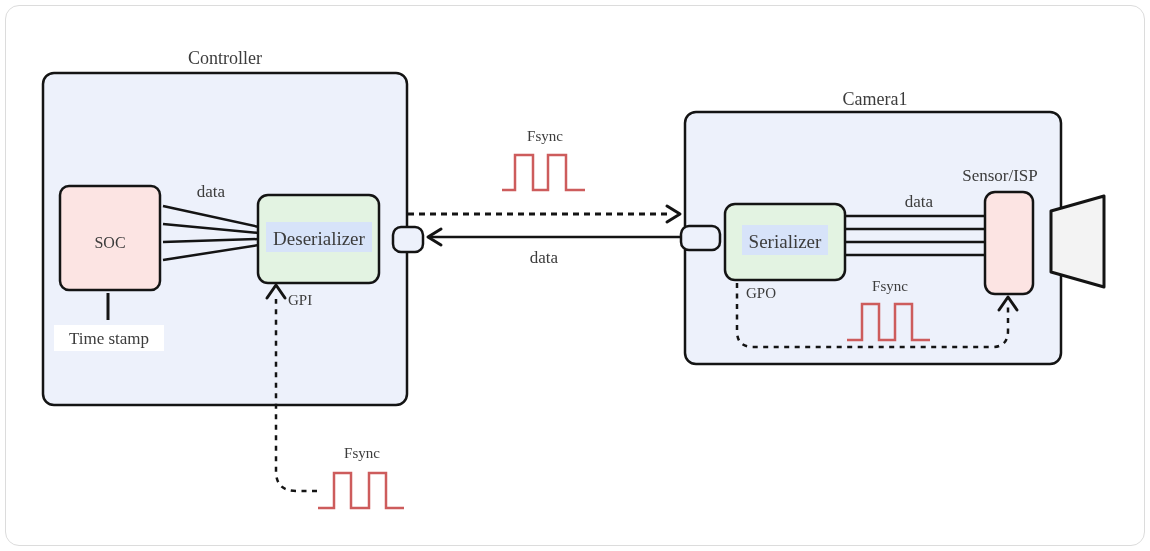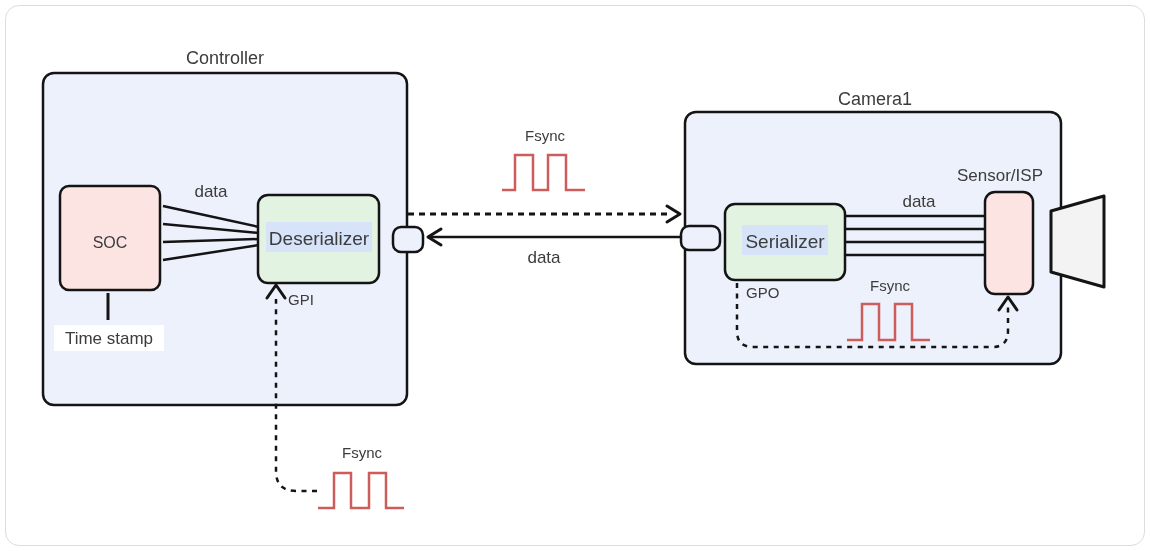--- a/index.html
+++ b/index.html
@@ -1,21 +1,21 @@
 <!DOCTYPE html>
 <html style="--container-fill: #edf1fb; --chip-pink: #fce4e3; --chip-green: #e3f3e2; --text-highlight: #d7e3f9; --wave-red: #cd5c5c; --line: #141414; --lens-fill: #f3f3f3; --frame-border: #dcdcdc;"><head>
 <meta charset="utf-8">
 <style>
   html, body { margin: 0; padding: 0; background: #ffffff; }
   .page {
     position: relative;
     width: 1150px;
     height: 551px;
     background: #ffffff;
-    font-family: Liberation Sans, sans-serif;
+    font-family: Liberation Serif, serif;
   }
   .frame {
     position: absolute;
     left: 5px; top: 5px; right: 5px; bottom: 5px;
     border: 1.5px solid var(--frame-border, #dcdcdc);
     border-radius: 14px;
   }
   svg { position: absolute; left: 0; top: 0; }
 
   

